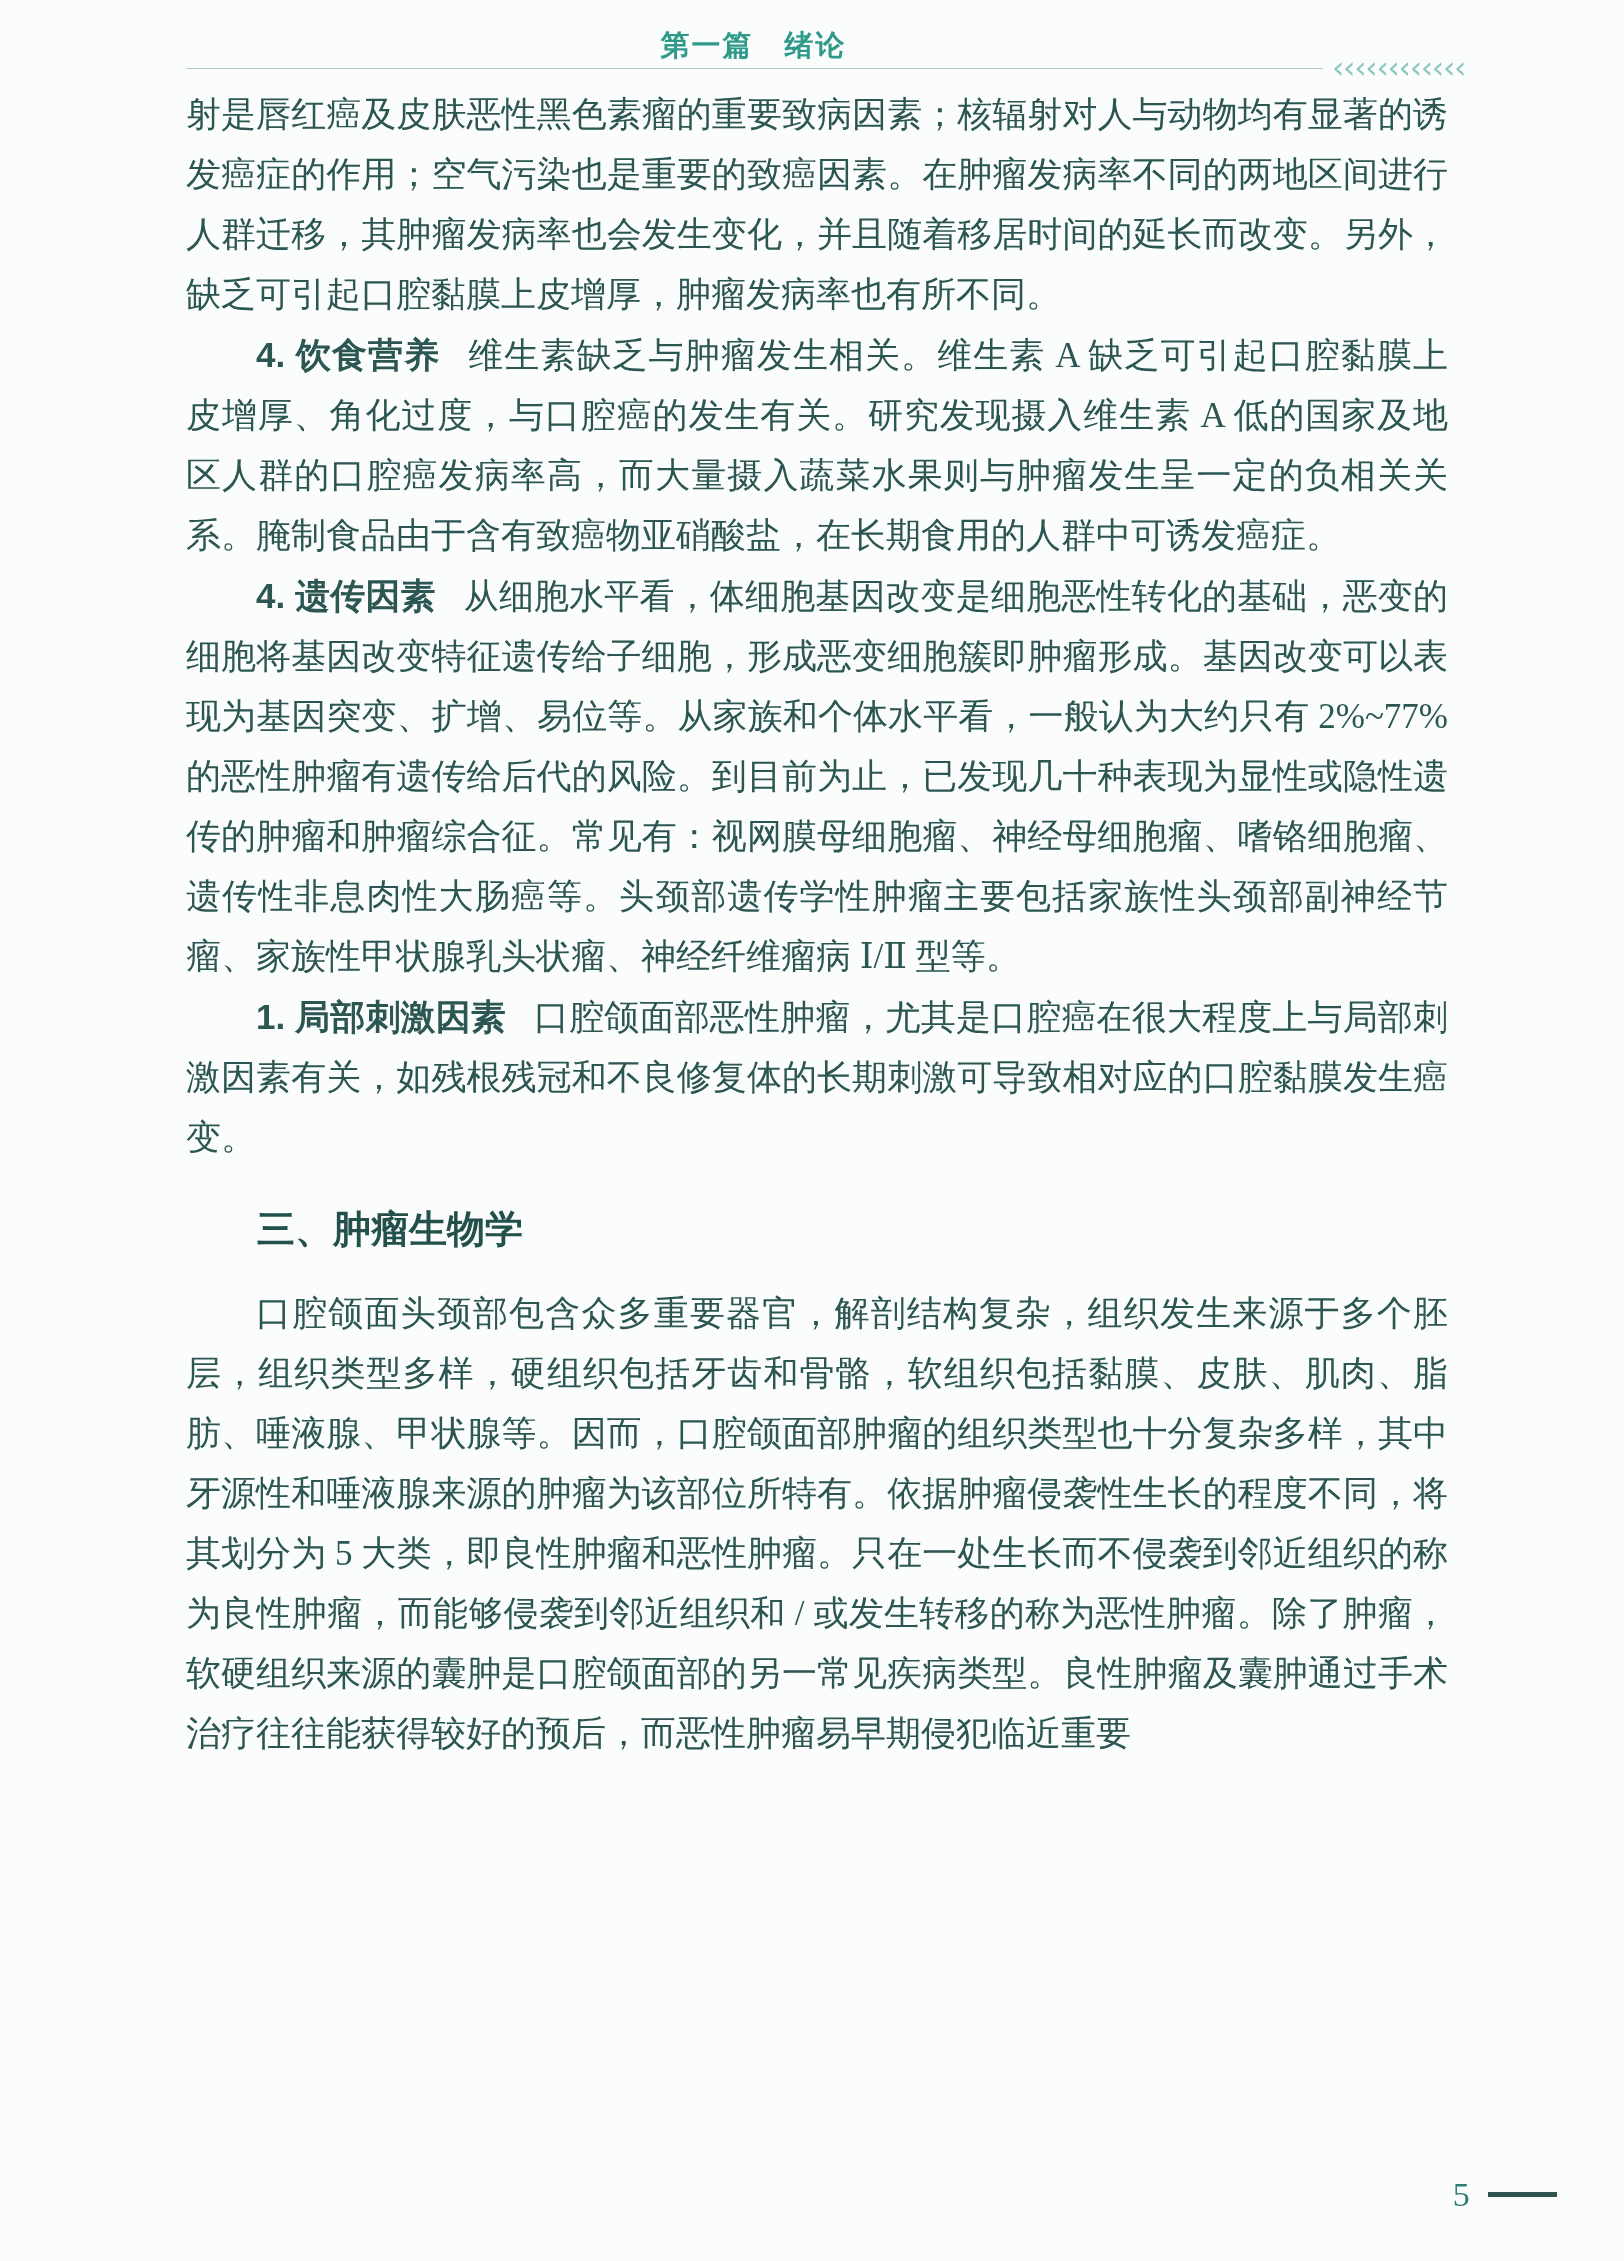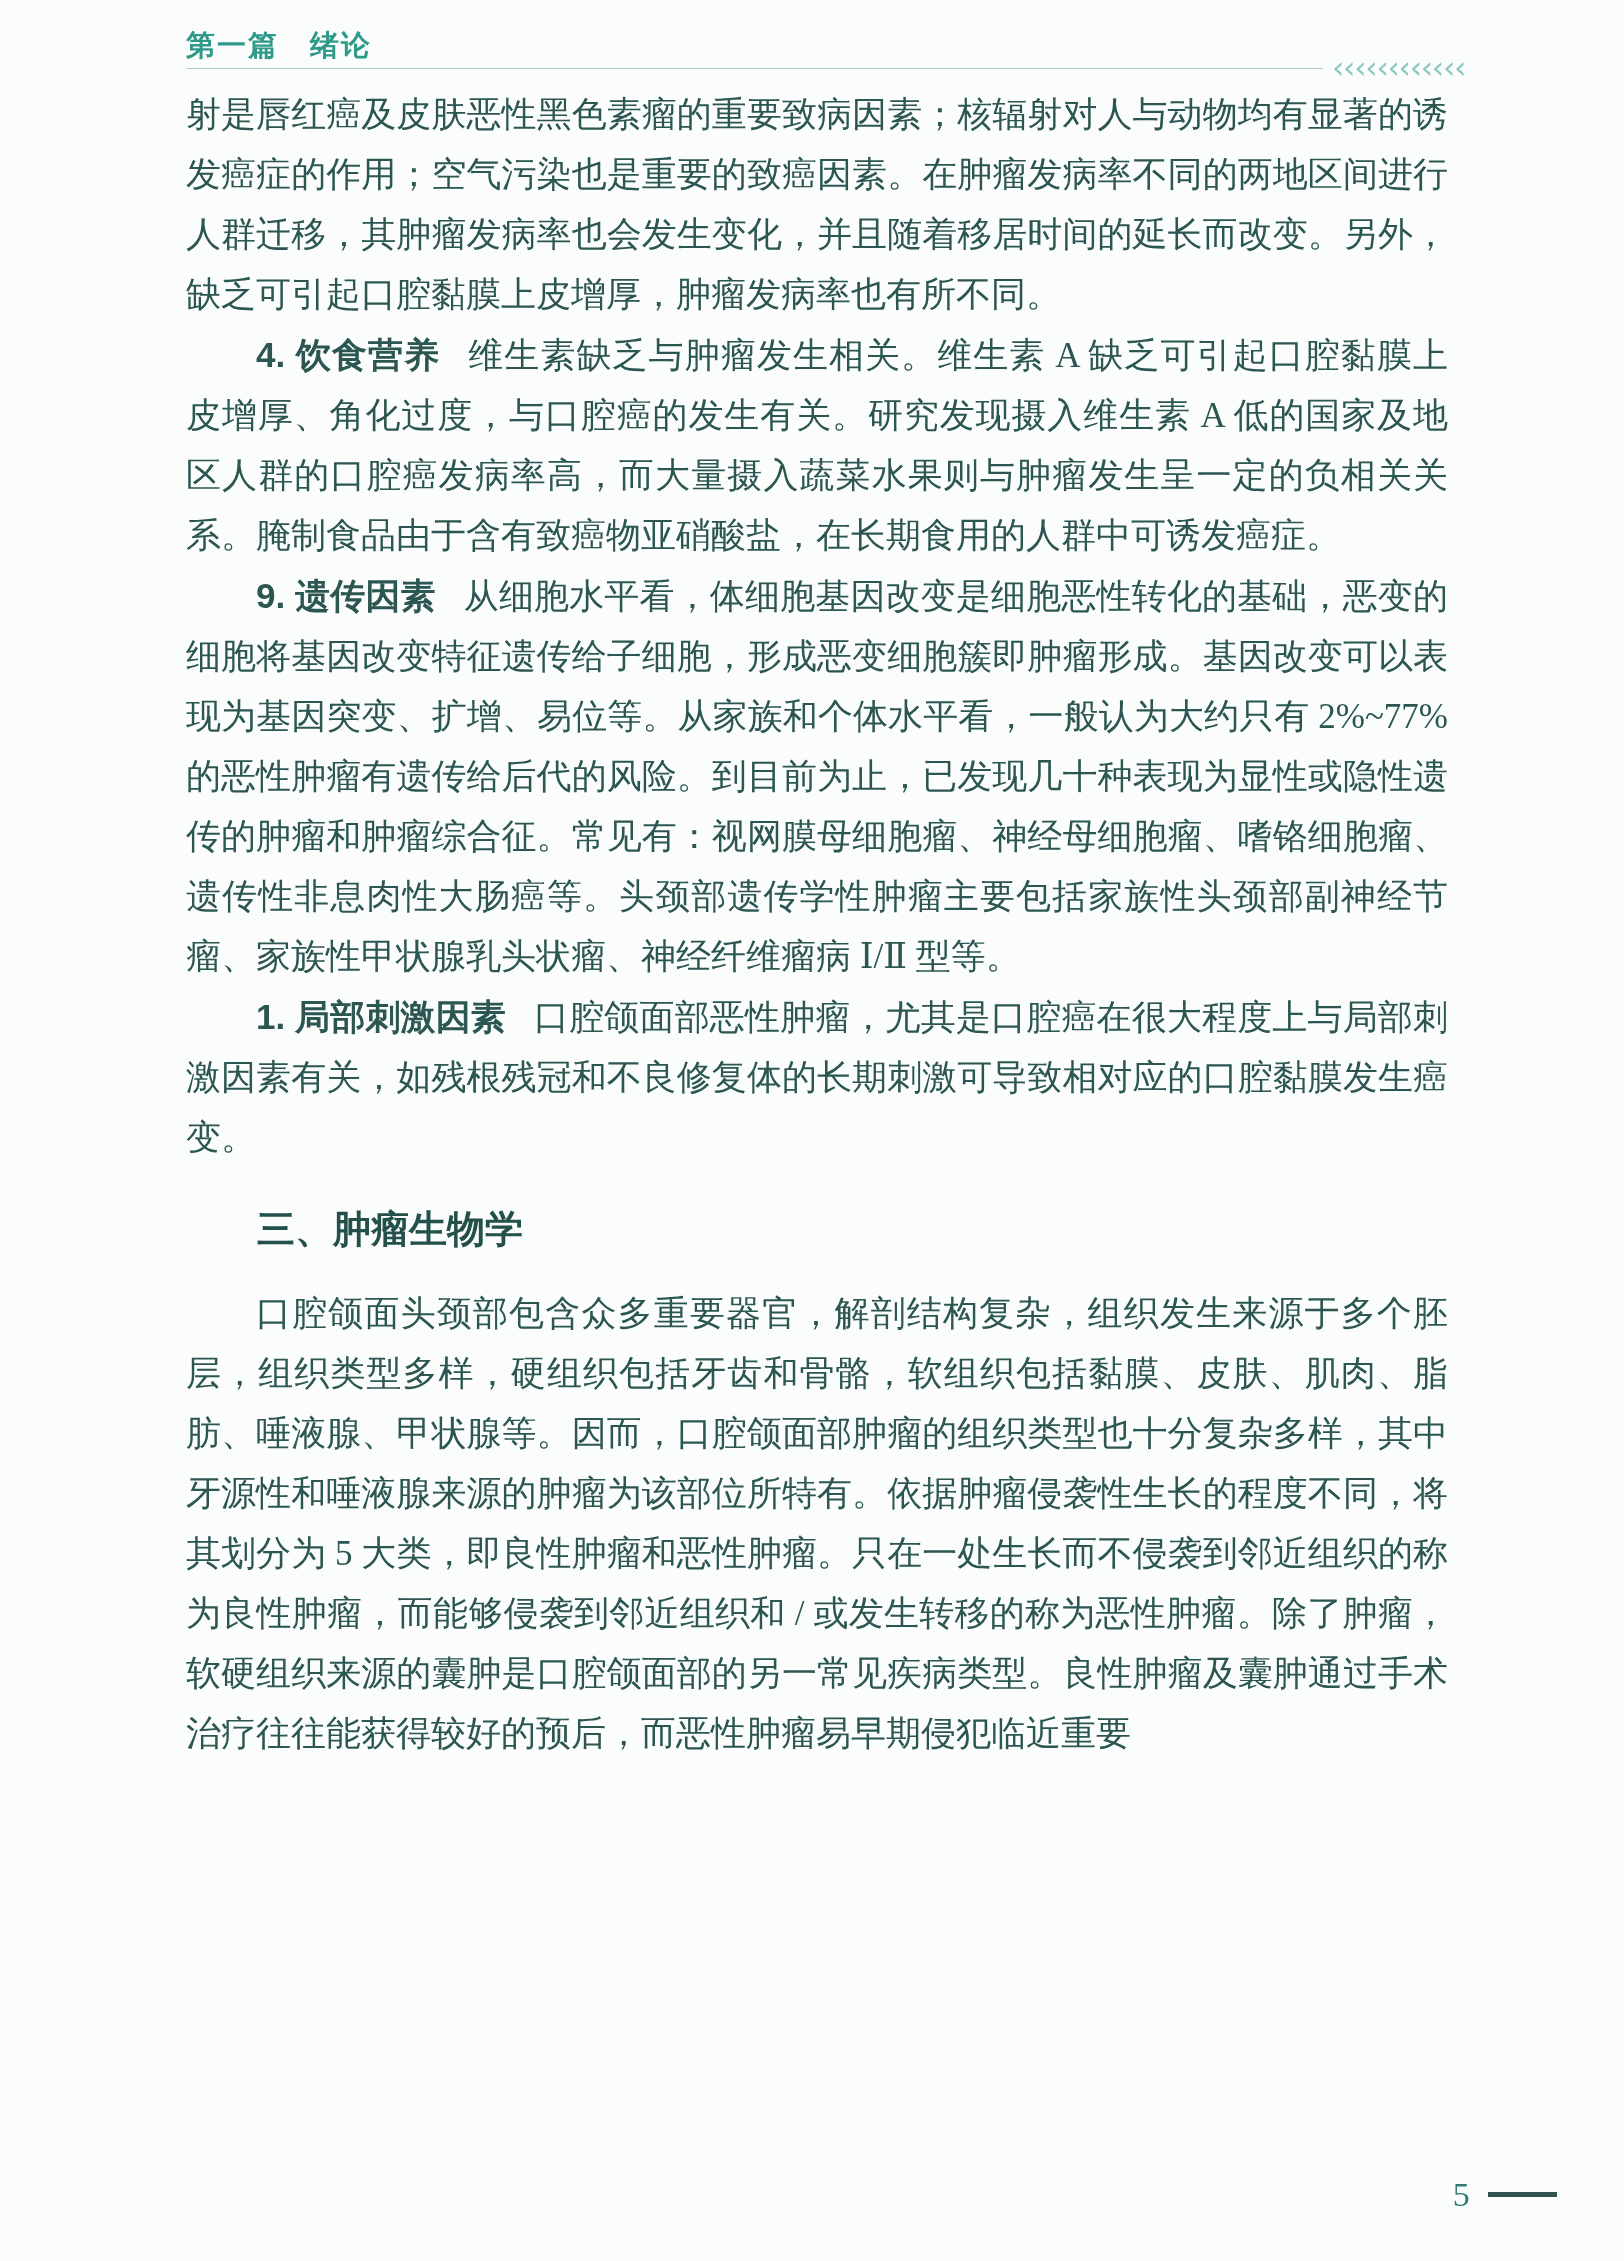--- a/index.html
+++ b/index.html
@@ -13,21 +13,21 @@
     overflow: hidden;
     font-family: "Liberation Serif", "DejaVu Serif", serif;
     color: #2c5651;
   }
   
   .header-title {
     position: absolute;
     top: 26px;
     left: 186px;
     width: 1135px;
-    text-align: left;
+    text-align: center;
     font-family: "Liberation Sans", "DejaVu Sans", sans-serif;
     font-weight: bold;
     font-size: 29px;
     line-height: 38px;
     color: #2f9a8a;
     letter-spacing: 2px;
   }
   .header-rule {
     position: absolute;
     top: 68px;
@@ -107,21 +107,21 @@
   <div class="header-title">第一篇　绪论</div>
   <div class="header-rule"></div>
   <div class="chevrons">‹‹‹‹‹‹‹‹‹‹‹‹</div>
 
   <div class="content">
 
     <p class="para">射是唇红癌及皮肤恶性黑色素瘤的重要致病因素；核辐射对人与动物均有显著的诱发癌症的作用；空气污染也是重要的致癌因素。在肿瘤发病率不同的两地区间进行人群迁移，其肿瘤发病率也会发生变化，并且随着移居时间的延长而改变。另外，缺乏可引起口腔黏膜上皮增厚，肿瘤发病率也有所不同。</p>
 
     <p class="para indent"><span class="runin">4. 饮食营养</span><span>维生素缺乏与肿瘤发生相关。维生素 A 缺乏可引起口腔黏膜上皮增厚、角化过度，与口腔癌的发生有关。研究发现摄入维生素 A 低的国家及地区人群的口腔癌发病率高，而大量摄入蔬菜水果则与肿瘤发生呈一定的负相关关系。腌制食品由于含有致癌物亚硝酸盐，在长期食用的人群中可诱发癌症。</span></p>
 
-    <p class="para indent"><span class="runin">9. 遗传因素</span><span>从细胞水平看，体细胞基因改变是细胞恶性转化的基础，恶变的细胞将基因改变特征遗传给子细胞，形成恶变细胞簇即肿瘤形成。基因改变可以表现为基因突变、扩增、易位等。从家族和个体水平看，一般认为大约只有 2%~77% 的恶性肿瘤有遗传给后代的风险。到目前为止，已发现几十种表现为显性或隐性遗传的肿瘤和肿瘤综合征。常见有：视网膜母细胞瘤、神经母细胞瘤、嗜铬细胞瘤、遗传性非息肉性大肠癌等。头颈部遗传学性肿瘤主要包括家族性头颈部副神经节瘤、家族性甲状腺乳头状瘤、神经纤维瘤病 Ⅰ/Ⅱ 型等。</span></p>
+    <p class="para indent"><span class="runin">4. 遗传因素</span><span>从细胞水平看，体细胞基因改变是细胞恶性转化的基础，恶变的细胞将基因改变特征遗传给子细胞，形成恶变细胞簇即肿瘤形成。基因改变可以表现为基因突变、扩增、易位等。从家族和个体水平看，一般认为大约只有 2%~77% 的恶性肿瘤有遗传给后代的风险。到目前为止，已发现几十种表现为显性或隐性遗传的肿瘤和肿瘤综合征。常见有：视网膜母细胞瘤、神经母细胞瘤、嗜铬细胞瘤、遗传性非息肉性大肠癌等。头颈部遗传学性肿瘤主要包括家族性头颈部副神经节瘤、家族性甲状腺乳头状瘤、神经纤维瘤病 Ⅰ/Ⅱ 型等。</span></p>
 
     <p class="para indent"><span class="runin">1. 局部刺激因素</span><span>口腔颌面部恶性肿瘤，尤其是口腔癌在很大程度上与局部刺激因素有关，如残根残冠和不良修复体的长期刺激可导致相对应的口腔黏膜发生癌变。</span></p>
 
     <h2 class="section-heading">三、肿瘤生物学</h2>
 
 
     <p class="para indent">口腔颌面头颈部包含众多重要器官，解剖结构复杂，组织发生来源于多个胚层，组织类型多样，硬组织包括牙齿和骨骼，软组织包括黏膜、皮肤、肌肉、脂肪、唾液腺、甲状腺等。因而，口腔颌面部肿瘤的组织类型也十分复杂多样，其中牙源性和唾液腺来源的肿瘤为该部位所特有。依据肿瘤侵袭性生长的程度不同，将其划分为 5 大类，即良性肿瘤和恶性肿瘤。只在一处生长而不侵袭到邻近组织的称为良性肿瘤，而能够侵袭到邻近组织和 / 或发生转移的称为恶性肿瘤。除了肿瘤，软硬组织来源的囊肿是口腔颌面部的另一常见疾病类型。良性肿瘤及囊肿通过手术治疗往往能获得较好的预后，而恶性肿瘤易早期侵犯临近重要</p>
 
   </div>
 

